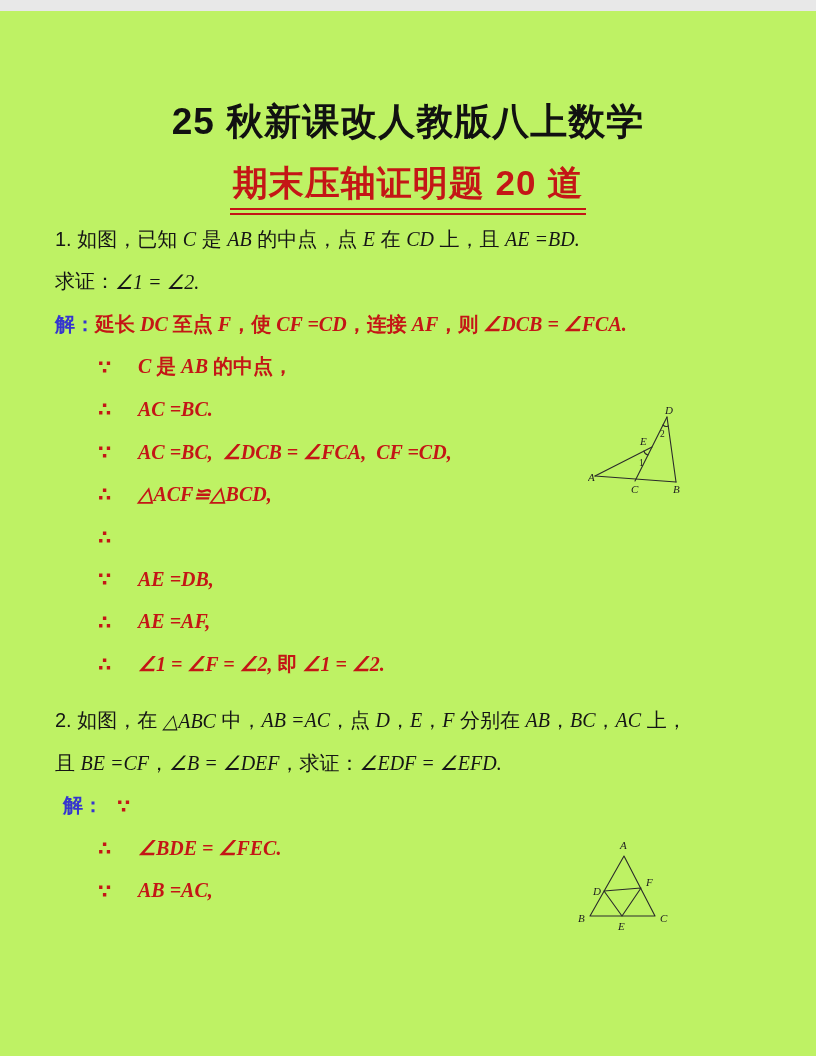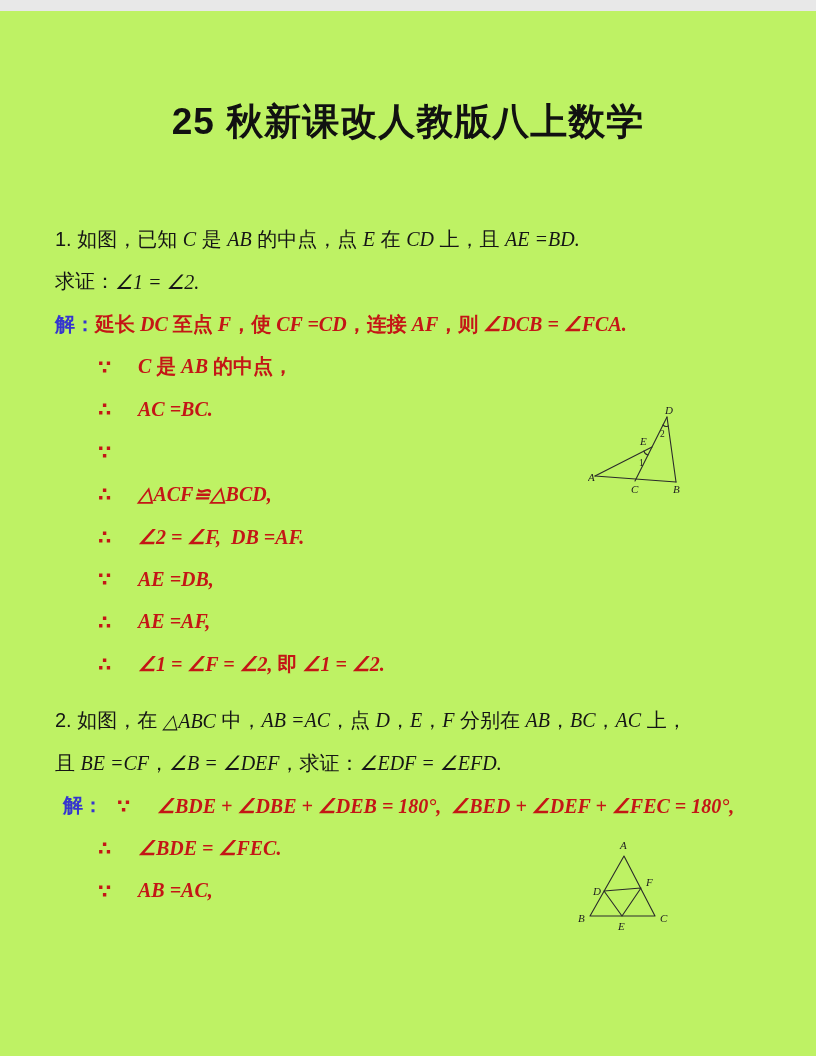--- a/index.html
+++ b/index.html
@@ -69,36 +69,39 @@
     stroke-linecap: round; stroke-linejoin: round;
   }
 </style>
 </head>
 <body>
 
 <div class="page">
 
   <div class="doc-title">25 秋新课改人教版八上数学</div>
 
+  <div class="doc-subtitle">
+    <span class="underlined">期末压轴证明题 20 道</span>
+  </div>
 
   <div class="content">
       <div class="line p"><span class="seg cn">1. 如图，已知 </span><span class="seg m">C</span><span class="seg cn"> 是 </span><span class="seg m">AB</span><span class="seg cn"> 的中点，点 </span><span class="seg m">E</span><span class="seg cn"> 在 </span><span class="seg m">CD</span><span class="seg cn"> 上，且 </span><span class="seg m">AE =BD.</span></div>
       <div class="line p"><span class="seg cn">求证：</span><span class="seg m">∠1 = ∠2.</span></div>
       <div class="line sol"><span class="seg blue">解：</span><span class="seg rcn">延长 </span><span class="seg rm">DC</span><span class="seg rcn"> 至点 </span><span class="seg rm">F</span><span class="seg rcn">，使 </span><span class="seg rm">CF =CD</span><span class="seg rcn">，连接 </span><span class="seg rm">AF</span><span class="seg rcn">，则 </span><span class="seg rm">∠DCB = ∠FCA.</span></div>
       <div class="line proof"><span class="seg sym">∵</span><span class="seg rm">C</span><span class="seg rcn"> 是 </span><span class="seg rm">AB</span><span class="seg rcn"> 的中点，</span></div>
       <div class="line proof"><span class="seg sym">∴</span><span class="seg rm">AC =BC.</span></div>
-      <div class="line proof"><span class="seg sym">∵</span></div>
+      <div class="line proof"><span class="seg sym">∵</span><span class="seg rm">AC =BC,  ∠DCB = ∠FCA,  CF =CD,</span></div>
       <div class="line proof"><span class="seg sym">∴</span><span class="seg rm">△ACF≌△BCD,</span></div>
-      <div class="line proof"><span class="seg sym">∴</span><span class="seg rm">∠2 = ∠F,  DB =AF.</span></div>
+      <div class="line proof"><span class="seg sym">∴</span></div>
       <div class="line proof"><span class="seg sym">∵</span><span class="seg rm">AE =DB,</span></div>
       <div class="line proof"><span class="seg sym">∴</span><span class="seg rm">AE =AF,</span></div>
       <div class="line proof"><span class="seg sym">∴</span><span class="seg rm">∠1 = ∠F = ∠2,</span><span class="seg rcn"> 即 </span><span class="seg rm">∠1 = ∠2.</span></div>
       <div class="line p gap"><span class="seg cn">2. 如图，在 </span><span class="seg m">△ABC</span><span class="seg cn"> 中，</span><span class="seg m">AB =AC</span><span class="seg cn">，点 </span><span class="seg m">D</span><span class="seg cn">，</span><span class="seg m">E</span><span class="seg cn">，</span><span class="seg m">F</span><span class="seg cn"> 分别在 </span><span class="seg m">AB</span><span class="seg cn">，</span><span class="seg m">BC</span><span class="seg cn">，</span><span class="seg m">AC</span><span class="seg cn"> 上，</span></div>
       <div class="line p"><span class="seg cn">且 </span><span class="seg m">BE =CF</span><span class="seg cn">，</span><span class="seg m">∠B = ∠DEF</span><span class="seg cn">，求证：</span><span class="seg m">∠EDF = ∠EFD.</span></div>
-      <div class="line sol2"><span class="seg blue">解：</span><span class="seg sym">∵</span><span class="seg rm">∠BDE + ∠DBE + ∠DEB = 180°,  ∠BED + ∠DEF + ∠FEC = 180°,</span></div>
+      <div class="line sol2"><span class="seg blue">解：</span><span class="seg sym">∵</span></div>
       <div class="line proof"><span class="seg sym">∴</span><span class="seg rm">∠BDE = ∠FEC.</span></div>
       <div class="line proof"><span class="seg sym">∵</span><span class="seg rm">AB =AC,</span></div>
     </div>
 
   <div class="figure" style="left:588px; top:392px;">
     <svg width="104" height="92" viewBox="0 0 104 92">
       <path d="M7,73 L88,79"></path>
       <path d="M7,73 L64,44"></path>
       <path d="M47,78 L79,14"></path>
       <path d="M79,14 L88,79"></path>

